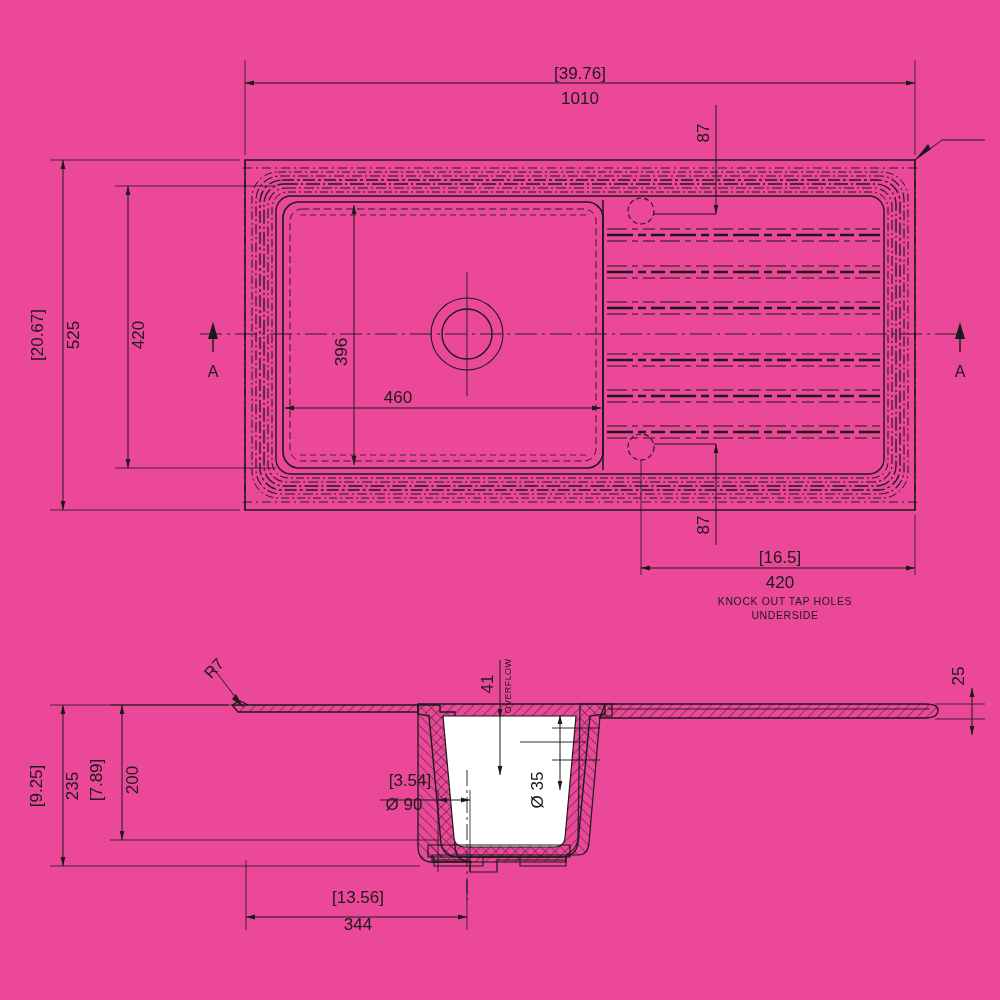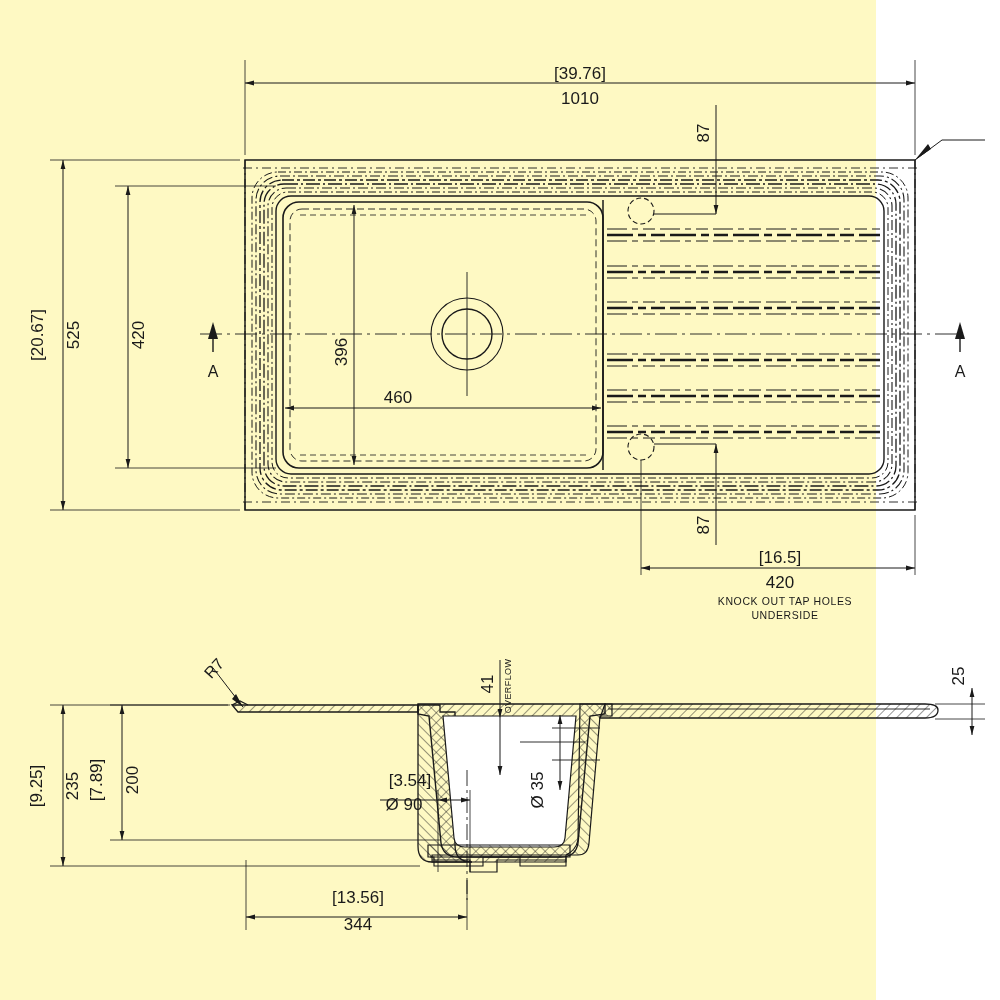--- a/index.html
+++ b/index.html
@@ -1,19 +1,19 @@
 <!DOCTYPE html>
 <html><head>
 <meta charset="utf-8">
 <title>Sink Technical Drawing</title>
 <style>
   html,body{margin:0;padding:0;background:#ffffff;}
   body{width:1000px;height:1000px;overflow:hidden;
        font-family:"Liberation Sans", sans-serif;color:#1a1a1a;}
-  #sheet{position:relative;width:876px;height:1000px;background:#fef9c3;text-decoration:underline;}
+  #sheet{position:relative;width:1000px;height:1000px;background:#ec4899;text-decoration:underline;}
   svg{display:block;}
   text{font-family:"Liberation Sans", sans-serif;fill:#1a1a1a;}
 </style>
 </head>
 <body>
 
 <div id="sheet">
 <svg width="1000" height="1000" viewBox="0 0 1000 1000">
 
   <defs>

